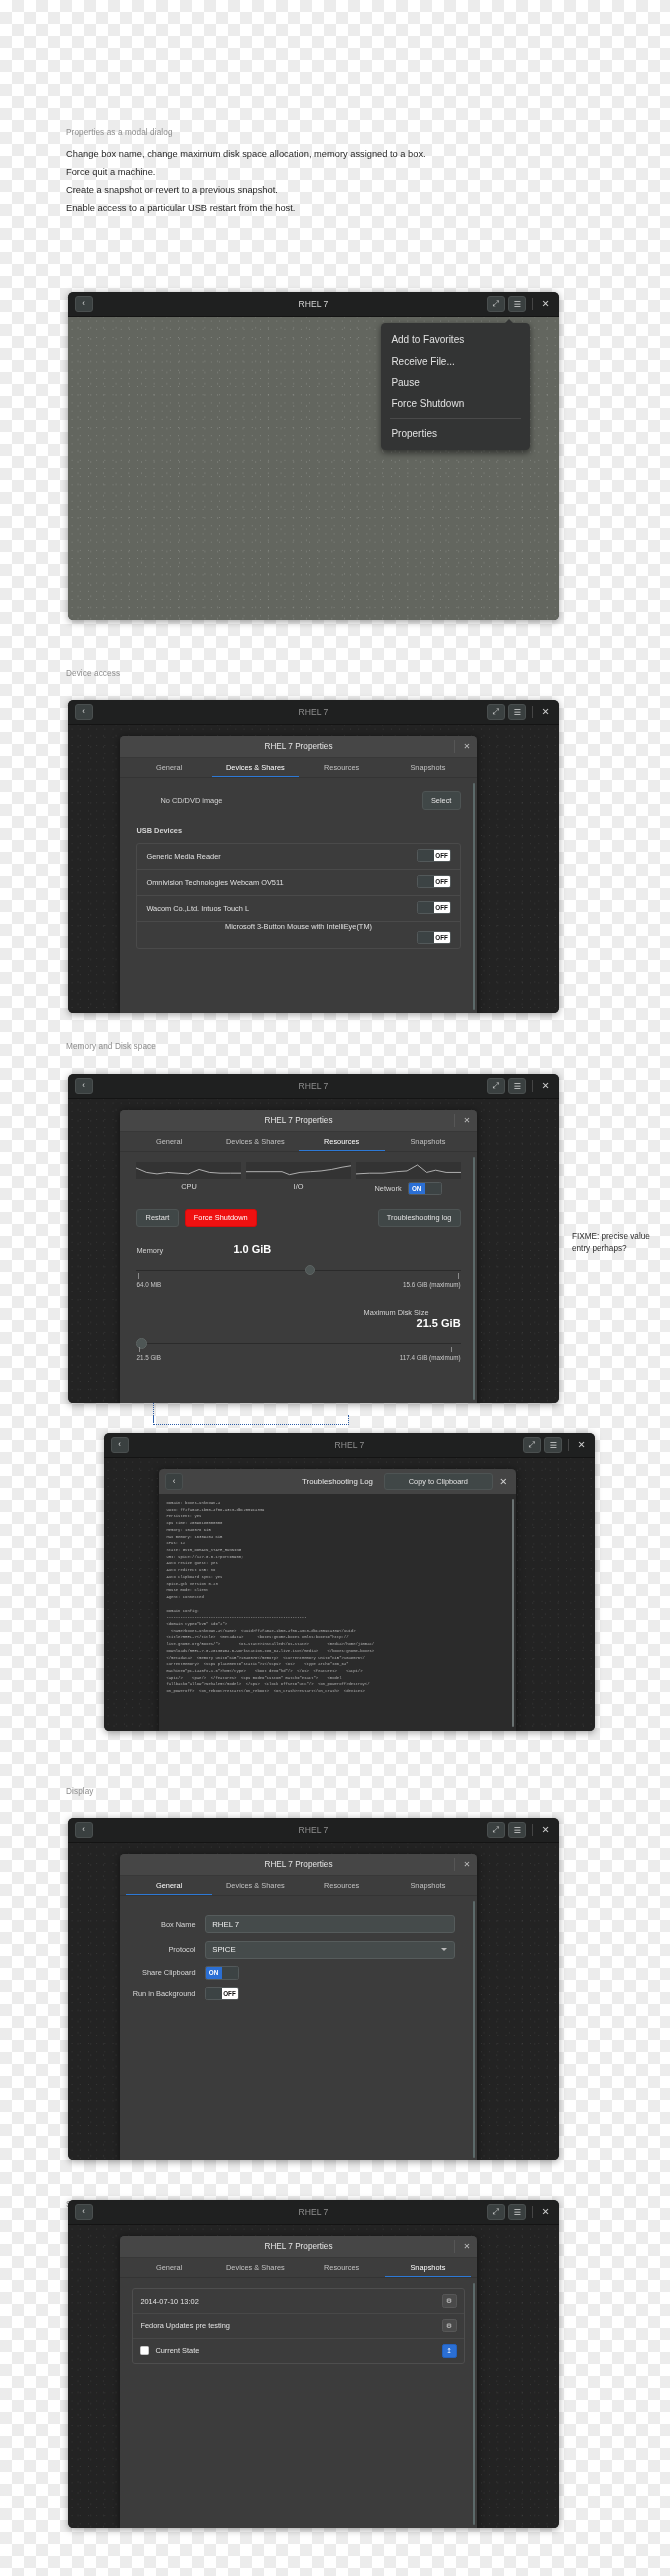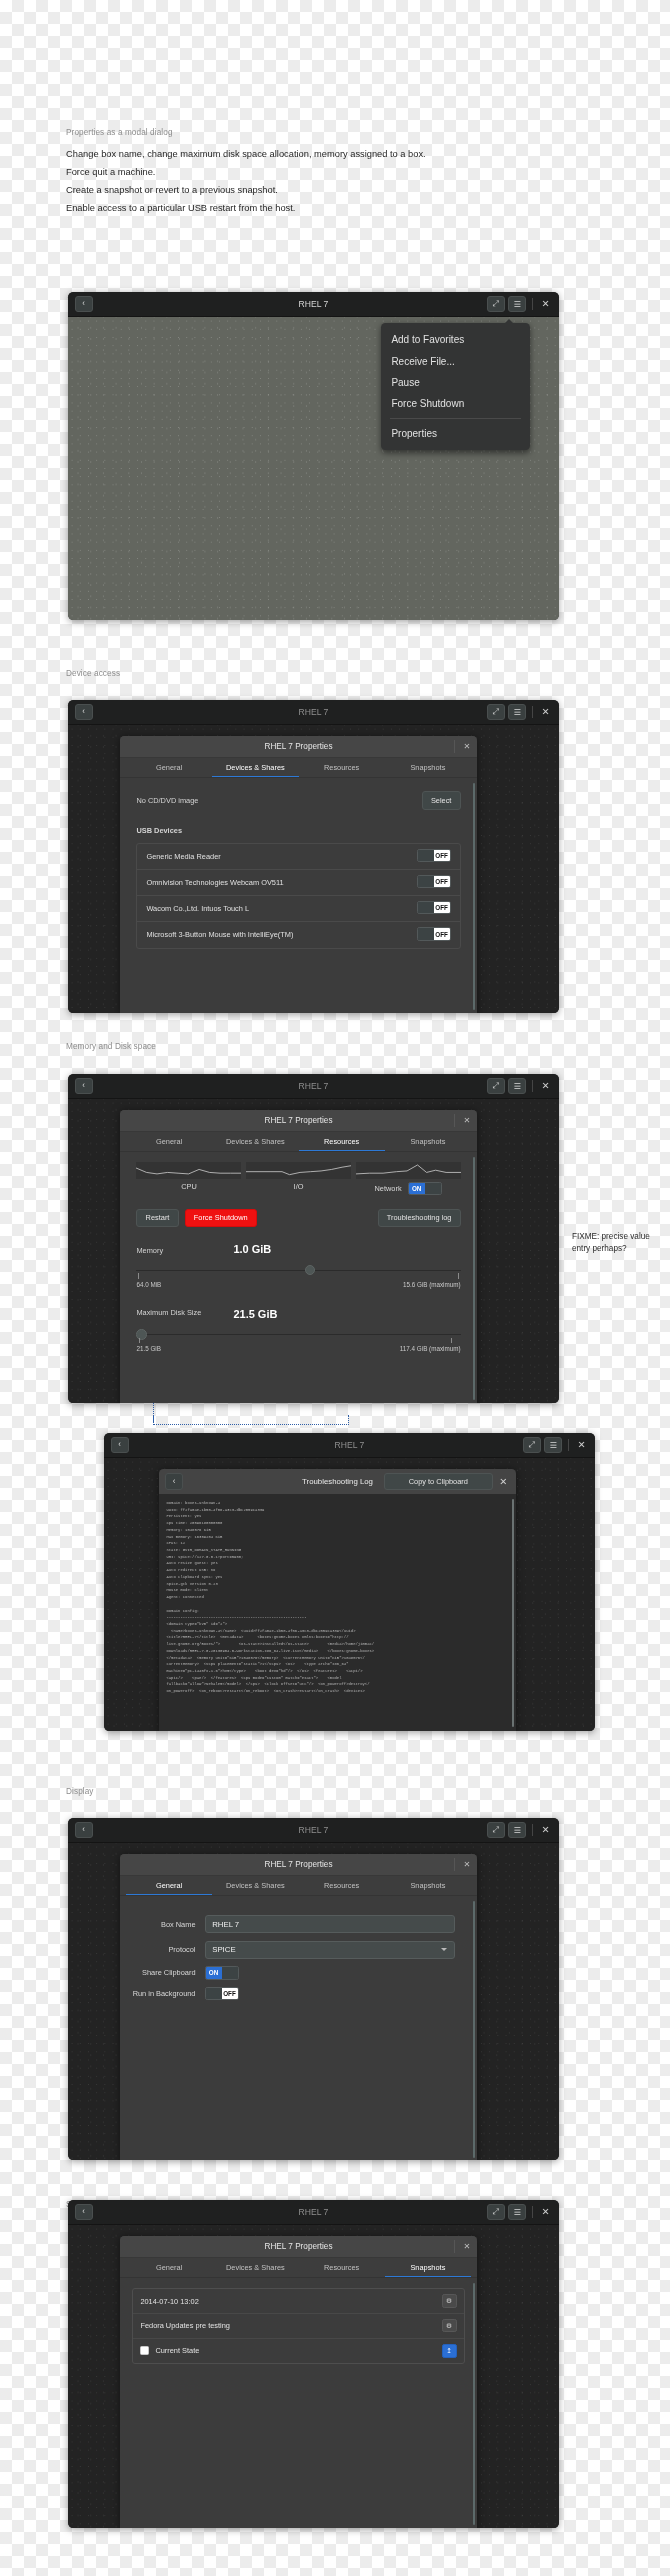--- a/index.html
+++ b/index.html
@@ -274,21 +274,21 @@
   }
   .listrow {
     display: flex; align-items: center;
     padding: 0 9px;
     height: 26px;
     border-bottom: 0.7px solid #4a4a4a;
     font-size: 7.4px;
     color: #e0e0e0;
     box-sizing: border-box;
   }
-  .listrow:last-child { border-bottom: none; }
+  .listrow:last-child { border-bottom: none; flex-direction: column; }
   .listrow .sp { margin-left: auto; }
 
   
   .frow { display: flex; align-items: center; margin-bottom: 7.4px; }
   .frow .lbl {
     width: 80px; text-align: right; padding-right: 9px;
     font-size: 7.4px; color: #d8d8d8;
     box-sizing: border-box;
   }
   .field {
@@ -429,21 +429,21 @@
       <div class="close">✕</div>
     </div>
     <div class="tabs">
       <div class="tab">General</div>
       <div class="tab active">Devices &amp; Shares</div>
       <div class="tab">Resources</div>
       <div class="tab">Snapshots</div>
     </div>
     <div class="prop-body" style="height:236px; padding:13.4px 16.4px 0 16.4px;">
       <div class="scrollbar"></div>
-      <div style="display:flex; align-items:center;">
+      <div style="display:flex; align-items:center;margin-left:24px;">
         <div class="rowlabel">No CD/DVD image</div>
         <div class="btn" style="margin-left:auto;">Select</div>
       </div>
       <div class="rowlabel" style="margin-top:16.4px; margin-bottom:7.4px; font-weight:bold;">USB Devices</div>
       <div class="listpanel">
         <div class="listrow">
           <span>Generic Media Reader</span>
           <span class="sp"><span class="sw off">
                 <span class="half a"></span>
                 <span class="half b">OFF</span>
@@ -552,21 +552,21 @@
           <div class="track"></div>
           <div class="knob" style="left:52%;"></div>
           <div class="tick" style="left:1.5px;"></div>
           <div class="tick" style="right:1.5px;"></div>
           <div class="slimit" style="left:0;">64.0 MiB</div>
           <div class="slimit" style="right:0;">15.6 GiB (maximum)</div>
         </div>
       </div>
 
       <div style="margin-top:27px;">
-        <div style="display:flex; align-items:flex-start;">
+        <div style="display:flex; align-items:flex-end;flex-direction:column;">
           <div class="rowlabel" style="width:97px;">Maximum Disk Size</div>
           <div class="rowvalue">21.5 GiB</div>
         </div>
         <div class="slider" style="margin-top:9px;">
           <div class="track"></div>
           <div class="knob" style="left:0;"></div>
           <div class="tick" style="left:3px;"></div>
           <div class="tick" style="right:9px;"></div>
           <div class="slimit" style="left:0;">21.5 GiB</div>
           <div class="slimit" style="right:0;">117.4 GiB (maximum)</div>

